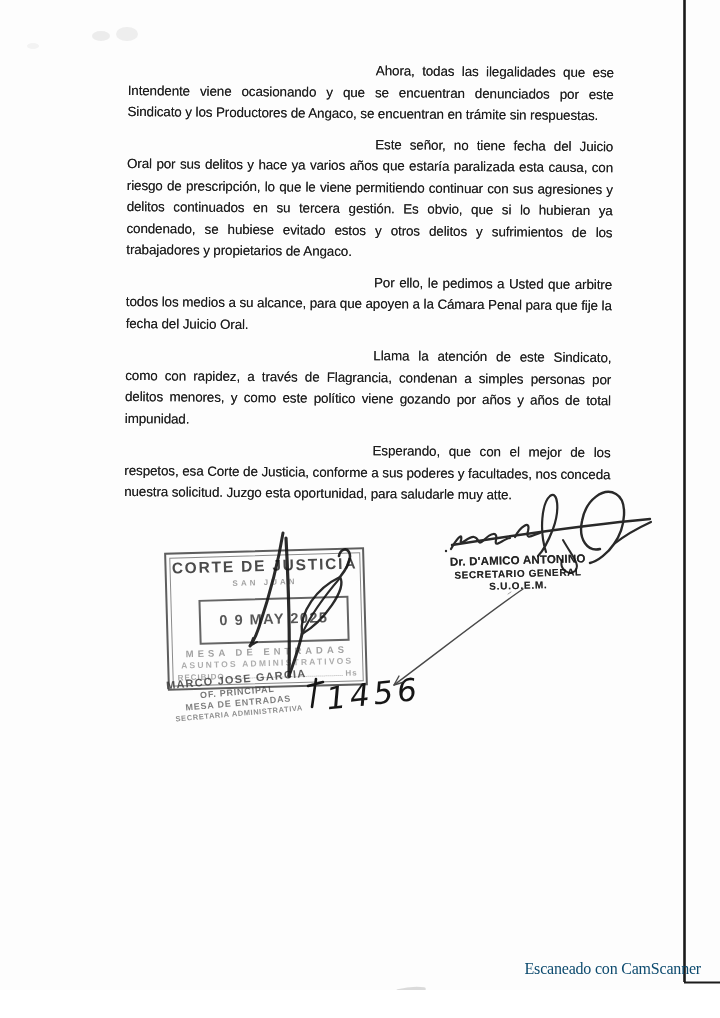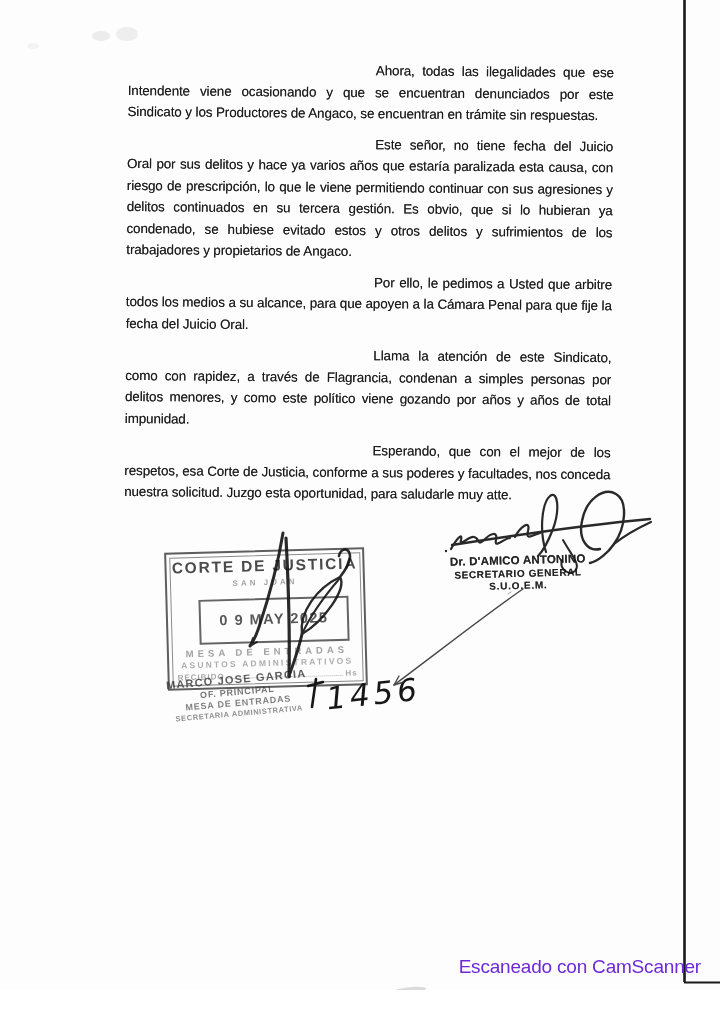--- a/index.html
+++ b/index.html
@@ -46,22 +46,22 @@
     transform:rotate(-5deg);transform-origin:center left;color:#3f3f3f;
   }
   .received .r-name{font-size:11px;font-weight:bold;letter-spacing:1.2px;color:rgba(55,55,55,.82);}
   .received .r-role{font-size:9px;font-weight:bold;letter-spacing:.8px;margin-top:2px;color:rgba(60,60,60,.7);}
   .received .r-office{font-size:9px;font-weight:bold;letter-spacing:.8px;margin-top:1px;color:rgba(60,60,60,.65);}
   .received .r-dept{font-size:7.5px;font-weight:bold;letter-spacing:.6px;margin-top:1px;color:rgba(70,70,70,.6);}
   
   .overlay{position:absolute;left:0;top:0;width:720px;height:1018px;pointer-events:none;}
   
   .watermark{
-    position:absolute;right:19px;bottom:12px;font-size:19px;letter-spacing:-0.2px;
-    color:#6d28d9;font-weight:normal;
+    position:absolute;right:19px;bottom:12px;font-size:16px;letter-spacing:-0.2px;
+    color:#0c4a6e;font-weight:normal;font-family:Liberation Serif, serif;
   }
 </style>
 </head>
 <body>
 
 <div class="page">
 
   <div class="letter-body">
     <p>Ahora, todas las ilegalidades que ese Intendente viene ocasionando y que se encuentran denunciados por este Sindicato y los Productores de Angaco, se encuentran en trámite sin respuestas.</p>
     <p>Este señor, no tiene fecha del Juicio Oral por sus delitos y hace ya varios años que estaría paralizada esta causa, con riesgo de prescripción, lo que le viene permitiendo continuar con sus agresiones y delitos continuados en su tercera gestión. Es obvio, que si lo hubieran ya condenado, se hubiese evitado estos y otros delitos y sufrimientos de los trabajadores y propietarios de Angaco.</p>

